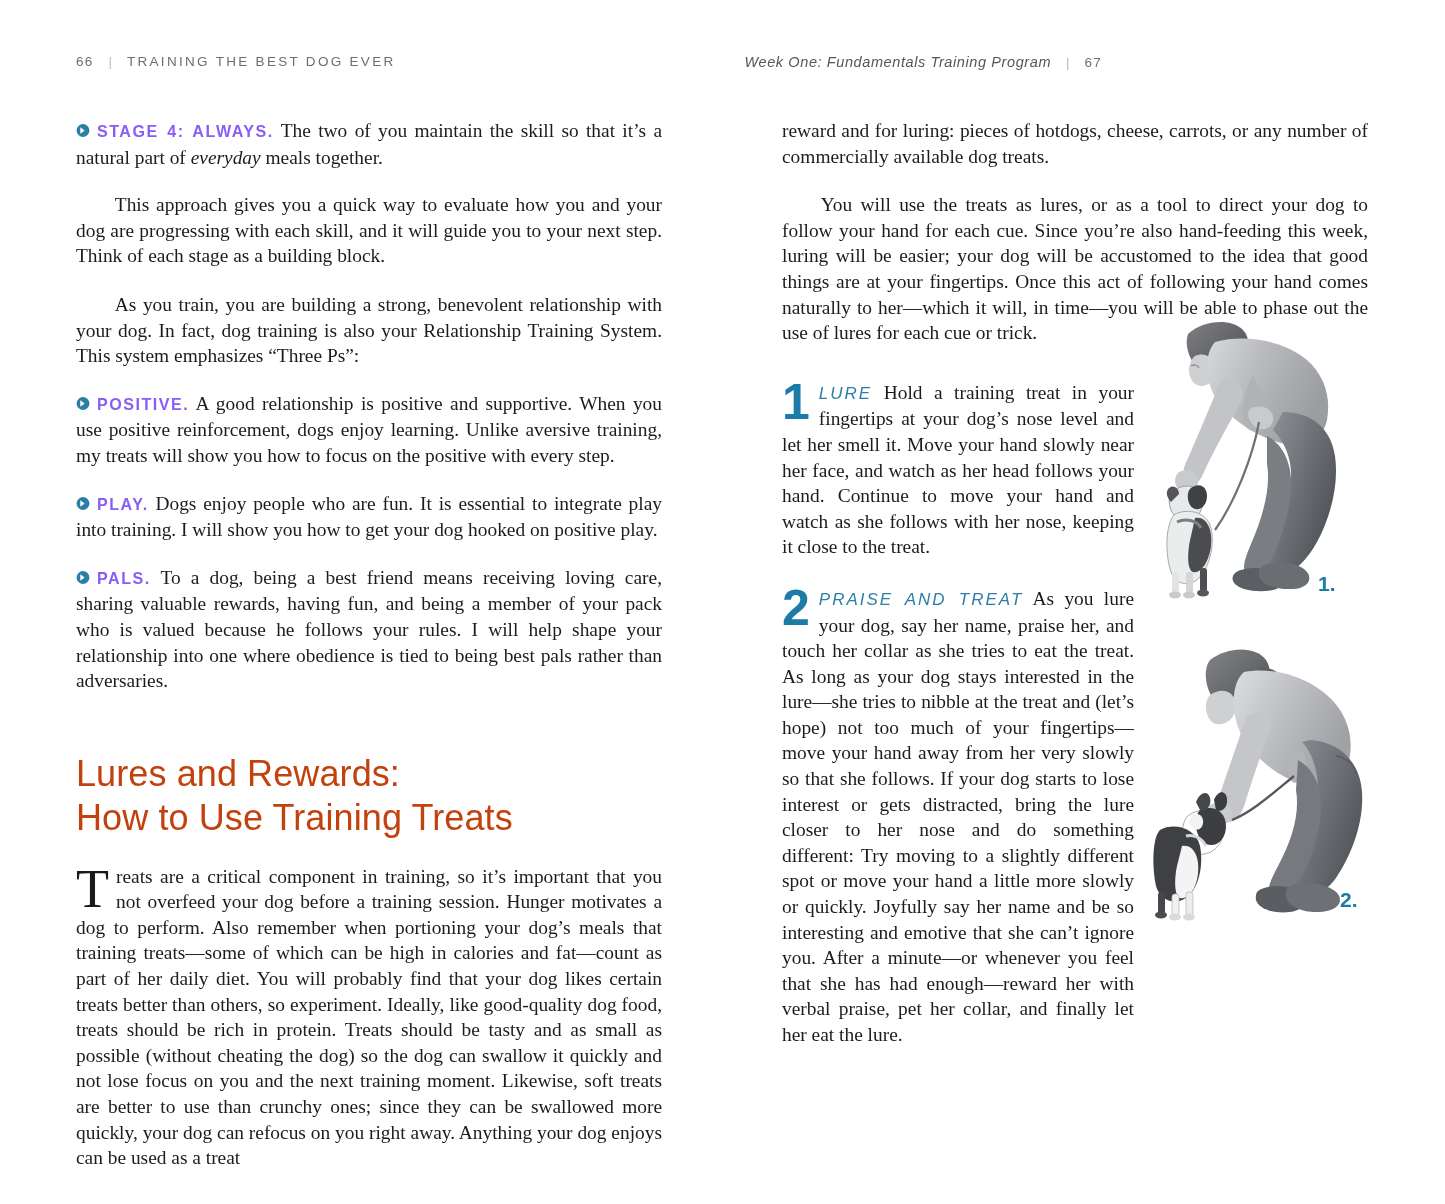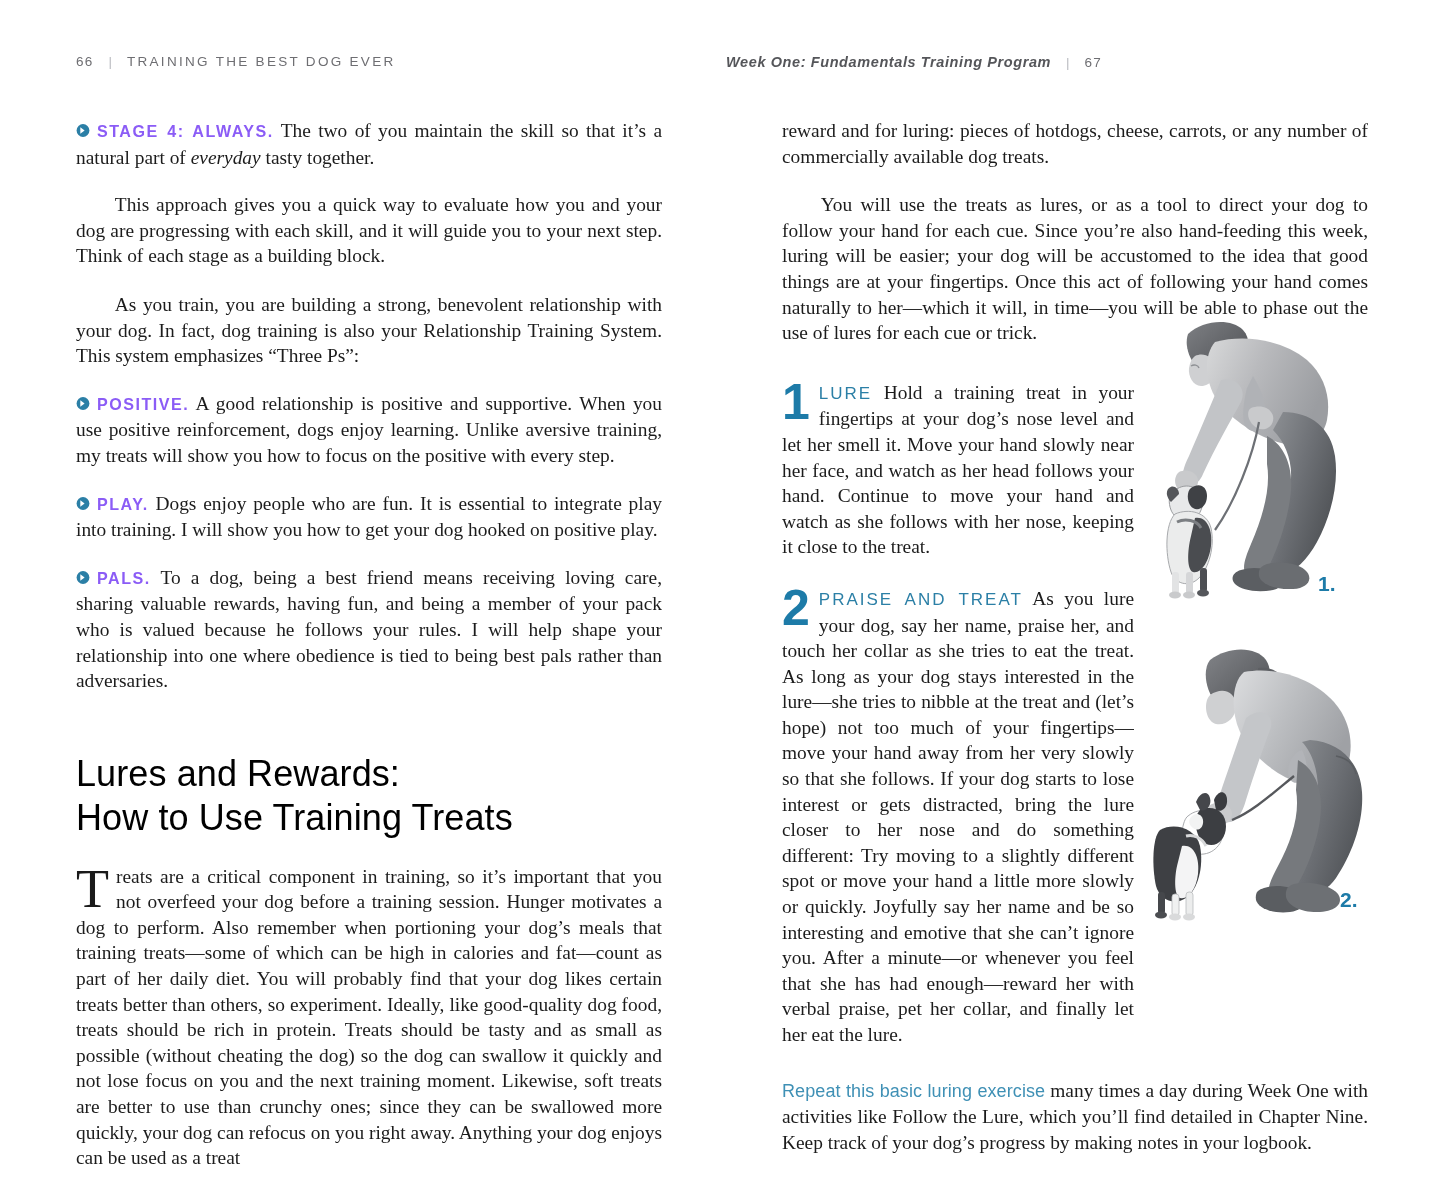--- a/index.html
+++ b/index.html
@@ -44,21 +44,20 @@
     color: #b9bbc0;
   }
   .rh-title {
     letter-spacing: 2.3px;
   }
   .rh-title-italic {
     font-style: italic;
     letter-spacing: 0.6px;
     font-size: 14.5px;
     color: #55565a;
-    font-weight: bold;
   }
 
   
   .columns {
     position: absolute;
     top: 118px;
     left: 76px;
     width: 1293px;
     display: flex;
     gap: 120px;
@@ -99,21 +98,21 @@
     color: #8b5cf6;
   }
 
   
   .section-heading {
     margin: 0;
     font-family: "Liberation Sans", sans-serif;
     font-weight: 300;
     font-size: 36px;
     line-height: 44px;
-    color: #000000;
+    color: #c2410c;
     letter-spacing: 0.1px;
   }
   .heading-block { margin-top: 58px; margin-bottom: 24px; }
 
   
   .dropcap-para {
     margin: 0;
     font-size: 19.4px;
     line-height: 25.6px;
     text-align: justify;
@@ -147,20 +146,21 @@
     line-height: 40px;
     color: #1d7ba8;
     padding: 2px 9px 0 0;
   }
   .step-label {
     font-family: "Liberation Sans", sans-serif;
     font-size: 17px;
     font-weight: 400;
     letter-spacing: 2.0px;
     color: #2b7fa6;
+    font-style: italic;
   }
 
   
   .narrow { width: 352px; }
 
   .blue-lead {
     font-family: "Liberation Sans", sans-serif;
     font-size: 18px;
     letter-spacing: 0.1px;
     color: #3f90b5;
@@ -332,21 +332,21 @@
 
     <div class="col">
 
       <p class="body">
         <span class="arrow-icon">
           <svg viewBox="0 0 15 15" aria-hidden="true">
             <circle cx="7" cy="7.5" r="6.4" fill="#2b7fa6"></circle>
             <path d="M4.3 4.2 L8.6 7.5 L4.3 10.8 Z" fill="#ffffff"></path>
             <path d="M9.3 4.2 L13.0 7.5 L9.3 10.8 Z" fill="#2b7fa6"></path>
           </svg>
-        </span><span class="lead-caps">STAGE 4: ALWAYS.</span><span> The two of you maintain the skill so that it’s a natural part of </span><em>everyday</em><span> tasty together.</span>
+        </span><span class="lead-caps">STAGE 4: ALWAYS.</span><span> The two of you maintain the skill so that it’s a natural part of </span><em>everyday</em><span> meals together.</span>
       </p>
 
       <p class="body indent gap-md">This approach gives you a quick way to evaluate how you and your dog are progressing with each skill, and it will guide you to your next step. Think of each stage as a building block.</p>
 
       <p class="body indent gap-sm">As you train, you are building a strong, benevolent relationship with your dog. In fact, dog training is also your Relationship Training System. This system emphasizes “Three Ps”:</p>
 
       <p class="body gap-md">
         <span class="arrow-icon">
           <svg viewBox="0 0 15 15" aria-hidden="true">
             <circle cx="7" cy="7.5" r="6.4" fill="#2b7fa6"></circle>
@@ -399,19 +399,16 @@
           <span class="step-num">1</span><span class="step-label">LURE</span><span> Hold a training treat in your fingertips at your dog’s nose level and let her smell it. Move your hand slowly near her face, and watch as her head follows your hand. Continue to move your hand and watch as she follows with her nose, keeping it close to the treat.</span>
         </p>
       </div>
 
       <div class="step narrow" style="margin-top:26px;">
         <p>
           <span class="step-num">2</span><span class="step-label">PRAISE AND TREAT</span><span> As you lure your dog, say her name, praise her, and touch her collar as she tries to eat the treat. As long as your dog stays interested in the lure—she tries to nibble at the treat and (let’s hope) not too much of your fingertips—move your hand away from her very slowly so that she follows. If your dog starts to lose interest or gets distracted, bring the lure closer to her nose and do something different: Try moving to a slightly different spot or move your hand a little more slowly or quickly. Joyfully say her name and be so interesting and emotive that she can’t ignore you. After a minute—or whenever you feel that she has had enough—reward her with verbal praise, pet her collar, and finally let her eat the lure.</span>
         </p>
       </div>
 
-      <p class="body" style="margin-top:30px;">
-        <span class="blue-lead">Repeat this basic luring exercise</span><span> many times a day during Week One with activities like Follow the Lure, which you’ll find detailed in Chapter Nine. Keep track of your dog’s progress by making notes in your logbook.</span>
-      </p>
 
     </div>
   </div>
 </div>
 
 </body></html>

